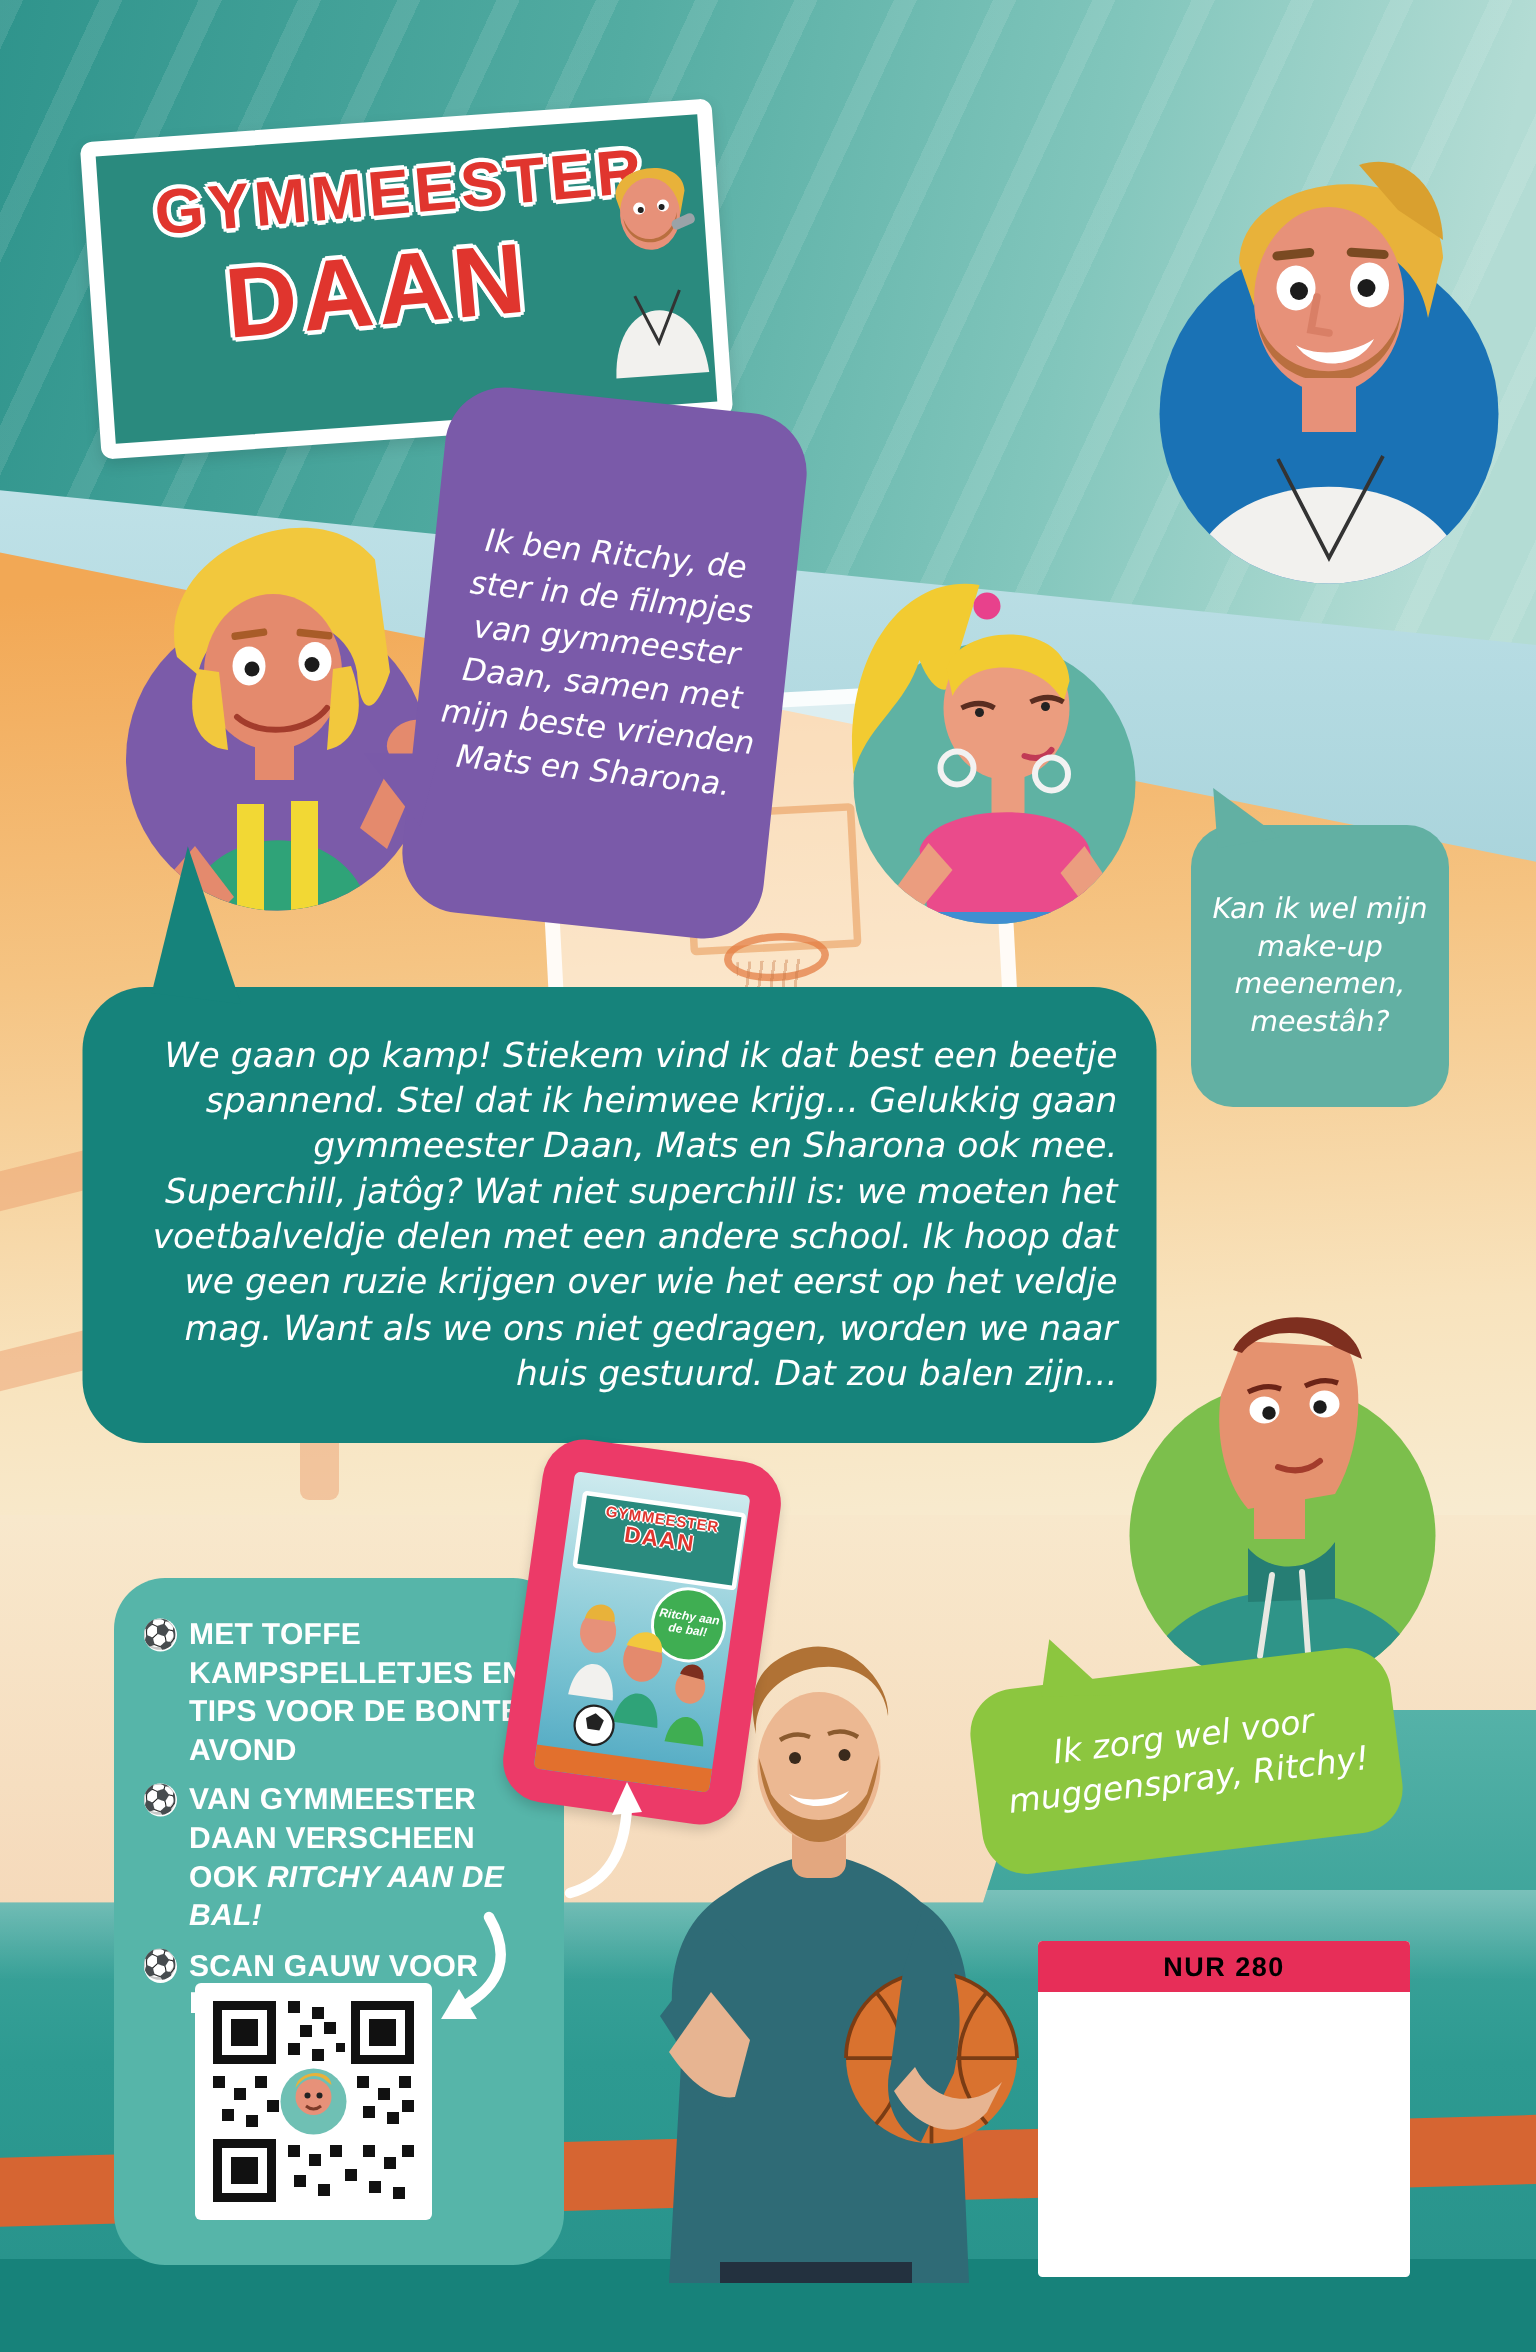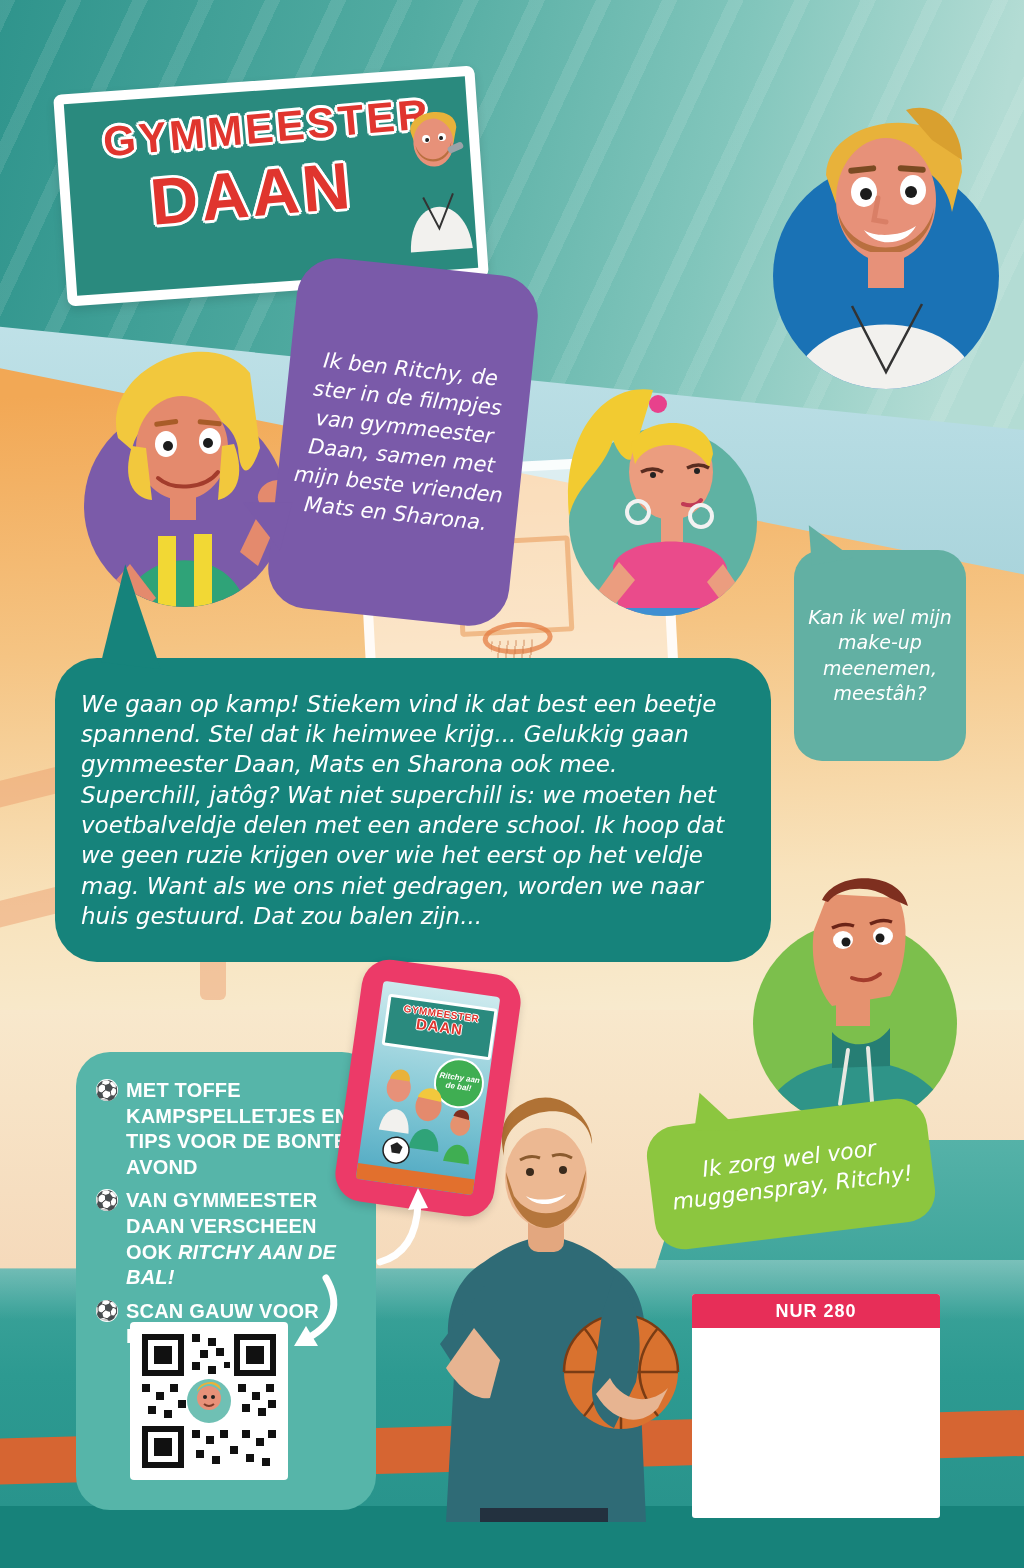--- a/index.html
+++ b/index.html
@@ -63,40 +63,40 @@
     border-left:46px solid #1b7abf;transform:rotate(-14deg);}
   .bubble-daan .t{font-size:22px;line-height:1.25;padding:10px 18px;}
 
   .bubble-ritchy{left:282px;top:266px;width:242px;height:352px;background:#7a5aa9;
     transform:rotate(6deg);border-radius:40px;}
   .bubble-ritchy::after{content:"";position:absolute;left:-34px;bottom:58px;width:0;height:0;
     border-top:12px solid transparent;border-bottom:38px solid transparent;
     border-right:48px solid #7a5aa9;transform:rotate(8deg);}
   .bubble-ritchy .t{font-size:21px;line-height:1.38;padding:8px 16px;}
 
-  .bubble-sharona{left:794px;top:550px;width:172px;height:211px;background:#62b0a3;border-radius:28px;}
+  .bubble-sharona{left:794px;top:550px;width:172px;height:188px;background:#62b0a3;border-radius:28px;}
   .bubble-sharona::before{content:"";position:absolute;top:-28px;left:14px;width:0;height:0;
     border-left:4px solid transparent;border-right:38px solid transparent;
     border-bottom:40px solid #62b0a3;transform:rotate(-10deg);}
   .bubble-sharona .t{font-size:19px;line-height:1.32;padding:8px 10px;}
 
   .bubble-mats{left:650px;top:1112px;width:282px;height:124px;background:#8cc63f;border-radius:30px;
     transform:rotate(-7deg);z-index:7;}
   .bubble-mats::before{content:"";position:absolute;top:-28px;left:52px;width:0;height:0;
     border-right:40px solid transparent;border-left:6px solid transparent;
     border-bottom:38px solid #8cc63f;transform:rotate(6deg);}
   .bubble-mats .t{font-size:22px;line-height:1.3;padding:6px 14px;}
 
   
   .blurb-box{position:absolute;left:55px;top:658px;width:716px;height:304px;background:#16837b;
     border-radius:42px;z-index:5;display:flex;align-items:center;justify-content:center;}
   .blurb-box::before{content:"";position:absolute;left:52px;top:-92px;width:0;height:0;
     border-left:12px solid transparent;border-right:48px solid transparent;
     border-bottom:100px solid #16837b;transform:rotate(7deg);}
-  .blurb-box .t{font-size:23px;line-height:1.32;padding:10px 26px;text-align:left;}
+  .blurb-box .t{font-size:23px;line-height:1.32;padding:10px 26px;text-align:right;}
 
   
   .avatar{position:absolute;z-index:4;}
   .av-daan{left:756px;top:80px;}
   .av-ritchy{left:70px;top:328px;}
   .av-sharona{left:543px;top:376px;}
   .av-mats{left:740px;top:836px;}
 
   
   .info-panel{position:absolute;left:76px;top:1052px;width:300px;height:458px;background:#56b5a9;
@@ -135,21 +135,21 @@
     text-align:center;font-size:8px;font-style:italic;font-weight:bold;line-height:1.1;}
   .mini-figs{position:absolute;left:0;top:70px;width:118px;height:110px;}
   .mini-strip{position:absolute;left:0;bottom:0;width:118px;height:16px;background:#e2702d;}
 
   
   .photo-man{position:absolute;left:388px;top:1076px;z-index:6;}
 
   
   .barcode-box{position:absolute;left:692px;top:1294px;width:248px;height:224px;background:#fff;
     border-radius:3px;z-index:7;overflow:hidden;}
-  .nur{height:34px;background:#e72e58;color:#ffffff;font-weight:bold;font-size:18px;
+  .nur{height:34px;background:#e72e58;color:#000000;font-weight:bold;font-size:18px;
     display:flex;align-items:center;justify-content:center;letter-spacing:1px;}
   .bars{position:relative;margin:14px 22px 0 22px;height:130px;
     background:repeating-linear-gradient(90deg,#111 0 2px,#fff 2px 4px,#111 4px 7px,#fff 7px 10px,#111 10px 11px,#fff 11px 15px,#111 15px 17px,#fff 17px 20px);}
   .bars .num{position:absolute;left:-12px;bottom:-2px;width:calc(100% + 24px);text-align:center;
     background:transparent;font-size:15px;font-weight:bold;color:#111;letter-spacing:3px;}
   .bars .num span{background:#fff;padding:0 5px;}
 
   
   .publisher{position:absolute;left:400px;top:1470px;width:330px;text-align:center;z-index:8;
     color:#fff;font-weight:bold;font-size:24px;letter-spacing:1.5px;}

